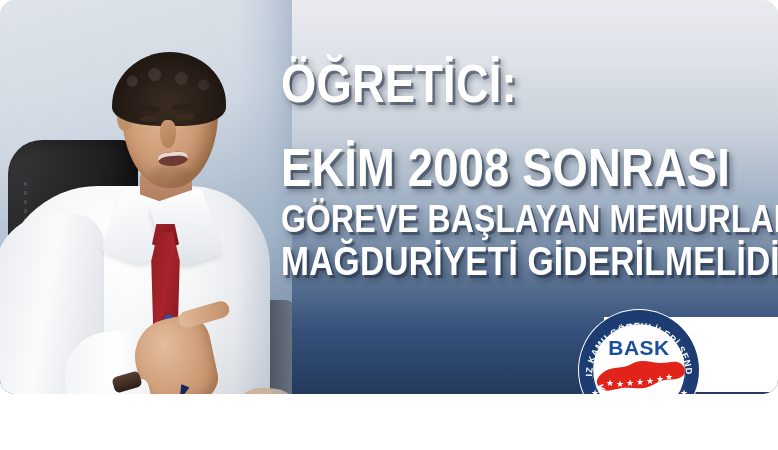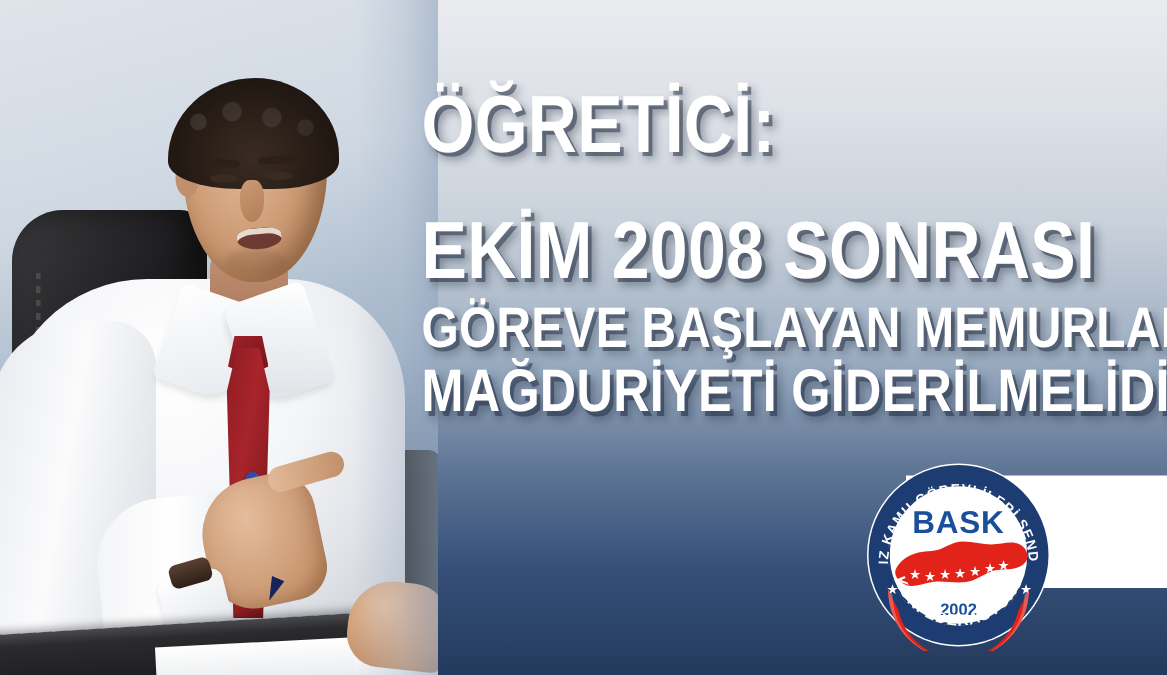--- a/index.html
+++ b/index.html
@@ -1,22 +1,23 @@
 <!DOCTYPE html>
 <html><head>
 <meta charset="utf-8">
 <style>
   * { margin:0; padding:0; box-sizing:border-box; }
   html,body { width:778px; height:450px; overflow:hidden; background:#fff; }
   body { font-family:"Liberation Sans", sans-serif; }
 
   .banner{
-    position:relative; width:778px; height:450px; overflow:hidden;
+    position:relative; width:778px; height:394px; overflow:hidden;
     background:linear-gradient(180deg,#e9ebef 0%, #dde1e8 16%, #c9d1da 33%,
                                #9fb0c4 52%, #5d7494 70%, #36507a 84%, #233a5c 100%);
+    border-radius:15px;
   }
 
   
   .photo{ position:absolute; left:0; top:0; width:292px; height:450px; overflow:hidden; }
   .photo-bg{
     position:absolute; inset:0;
     background:linear-gradient(165deg,#dfe4ea 0%, #cfd8e2 30%, #9fb2c6 58%, #51688a 82%, #2b4165 100%);
   }
   
   .chair{

